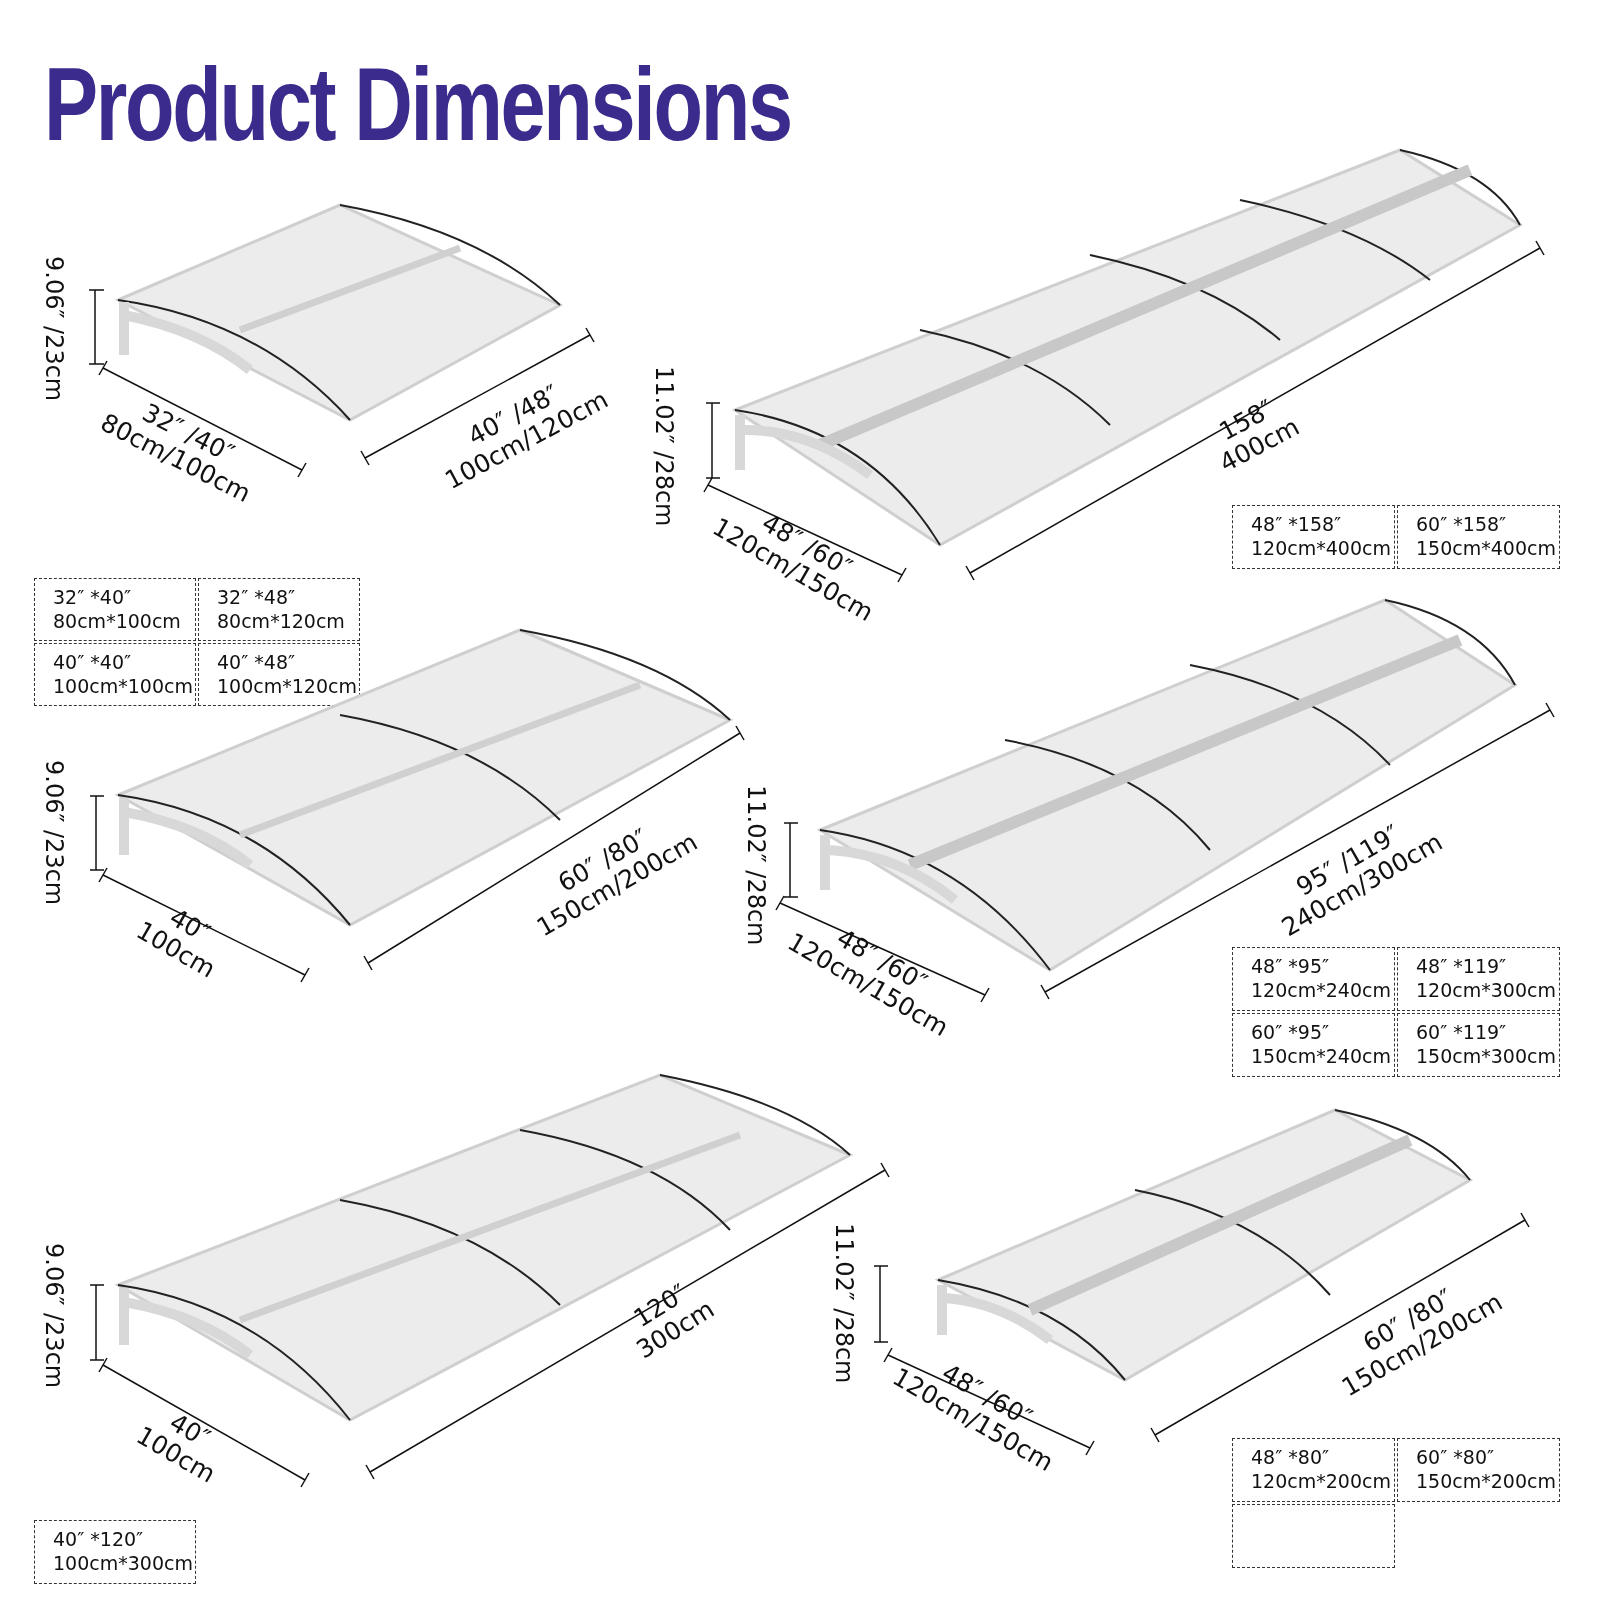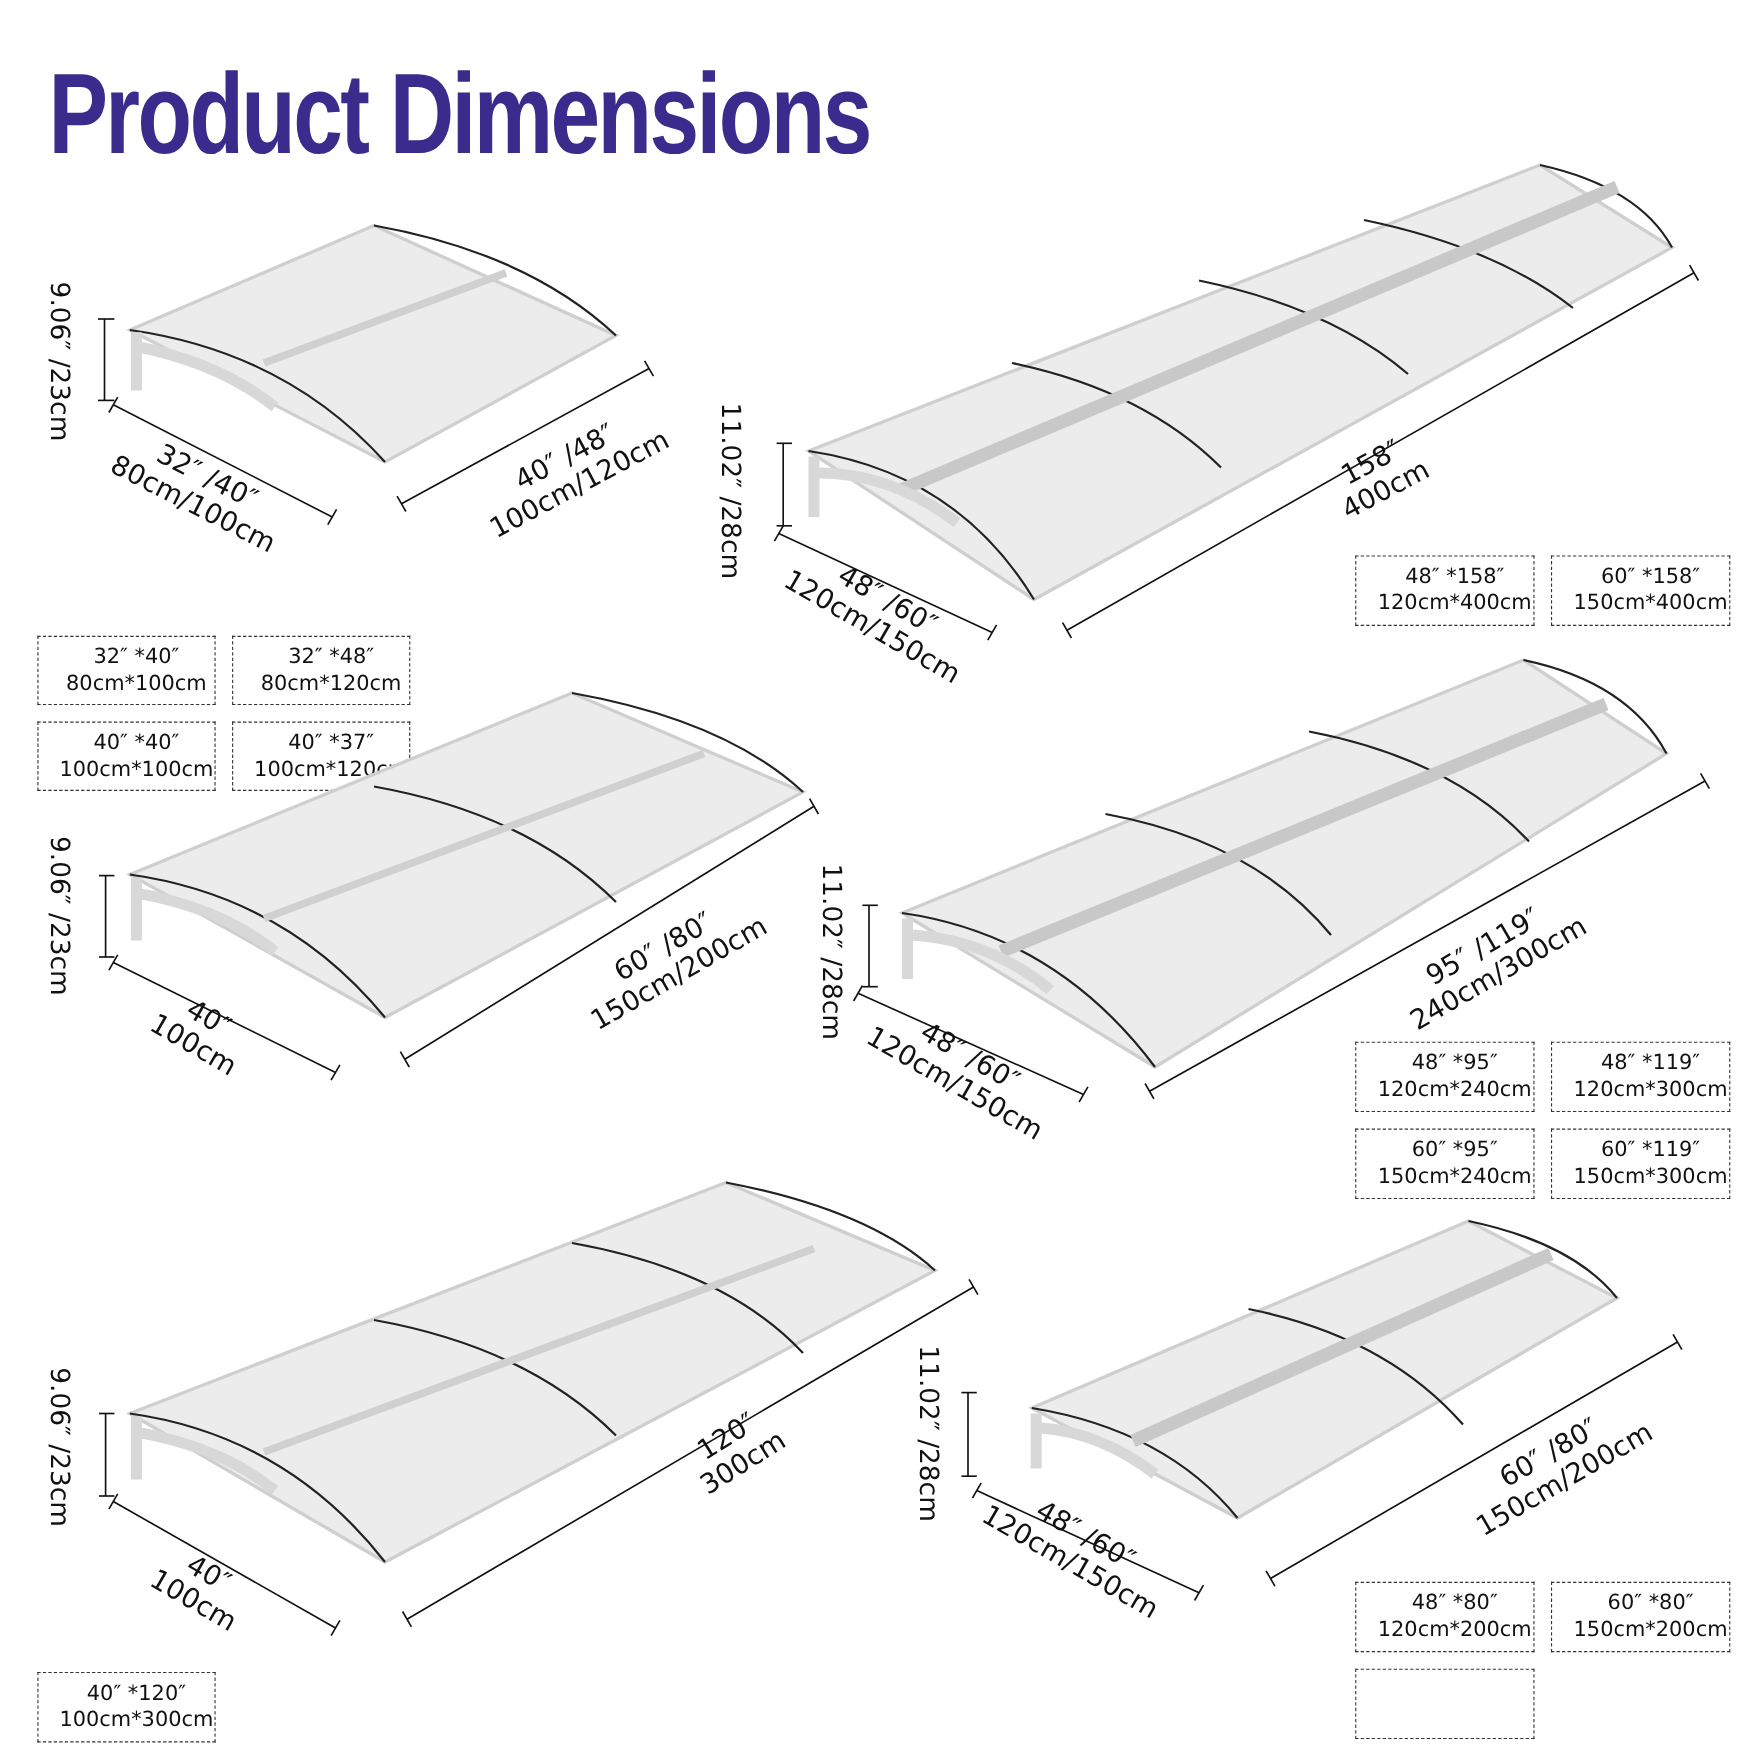--- a/index.html
+++ b/index.html
@@ -8,21 +8,21 @@
   .title { position:absolute; left:44px; top:52px; font-family:"Liberation Sans", sans-serif;
            font-weight:700; font-size:104px; letter-spacing:-3px; color:#3a2b8c;
            transform:scaleX(0.78); transform-origin:left top; line-height:1; }
   .drawing { position:absolute; }
   .drawing svg { position:absolute; left:0; top:0; overflow:visible; }
   .label { position:absolute; font-family:"DejaVu Sans", sans-serif; font-size:25px; color:#111;
            white-space:nowrap; line-height:1.1; text-align:center; }
   .label span { display:block; }
   .vlabel { position:absolute; font-family:"DejaVu Sans", sans-serif; font-size:24px; color:#111;
             white-space:nowrap; transform:rotate(90deg); transform-origin:left top; }
-  .sizegrid { position:absolute; display:grid; gap:15px;text-align:center; }
+  .sizegrid { position:absolute; display:grid; gap:2px; }
   .cell { border:1px dashed #333; box-sizing:border-box; padding:6px 0 0 18px;
           font-family:"DejaVu Sans", sans-serif; font-size:19px; line-height:24px; color:#111; }
   .cell span { display:block; }
 </style>
 </head>
 <body>
 
 <div class="title">Product Dimensions</div>
 
 <div class="drawing" style="left:0;top:0;width:640px;height:540px;">
@@ -61,21 +61,21 @@
     </div>
   <div class="cell">
       <span>32″ *48″</span>
       <span>80cm*120cm</span>
     </div>
   <div class="cell">
       <span>40″ *40″</span>
       <span>100cm*100cm</span>
     </div>
   <div class="cell">
-      <span>40″ *37″</span>
+      <span>40″ *48″</span>
       <span>100cm*120cm</span>
     </div>
 </div>
 
 <div class="drawing" style="left:640px;top:130px;width:960px;height:500px;">
   <svg width="960" height="500">
     <polygon points="95,280 760,20 880,95 300,415" fill="#ececec" stroke="#cfcfcf" stroke-width="3"></polygon>
     <path d="M95,280 Q230,300 300,415" fill="none" stroke="#222" stroke-width="2"></path>
     <path d="M280,200 Q400,225 470,295" fill="none" stroke="#222" stroke-width="2"></path>
     <path d="M450,125 Q570,150 640,210" fill="none" stroke="#222" stroke-width="2"></path>

